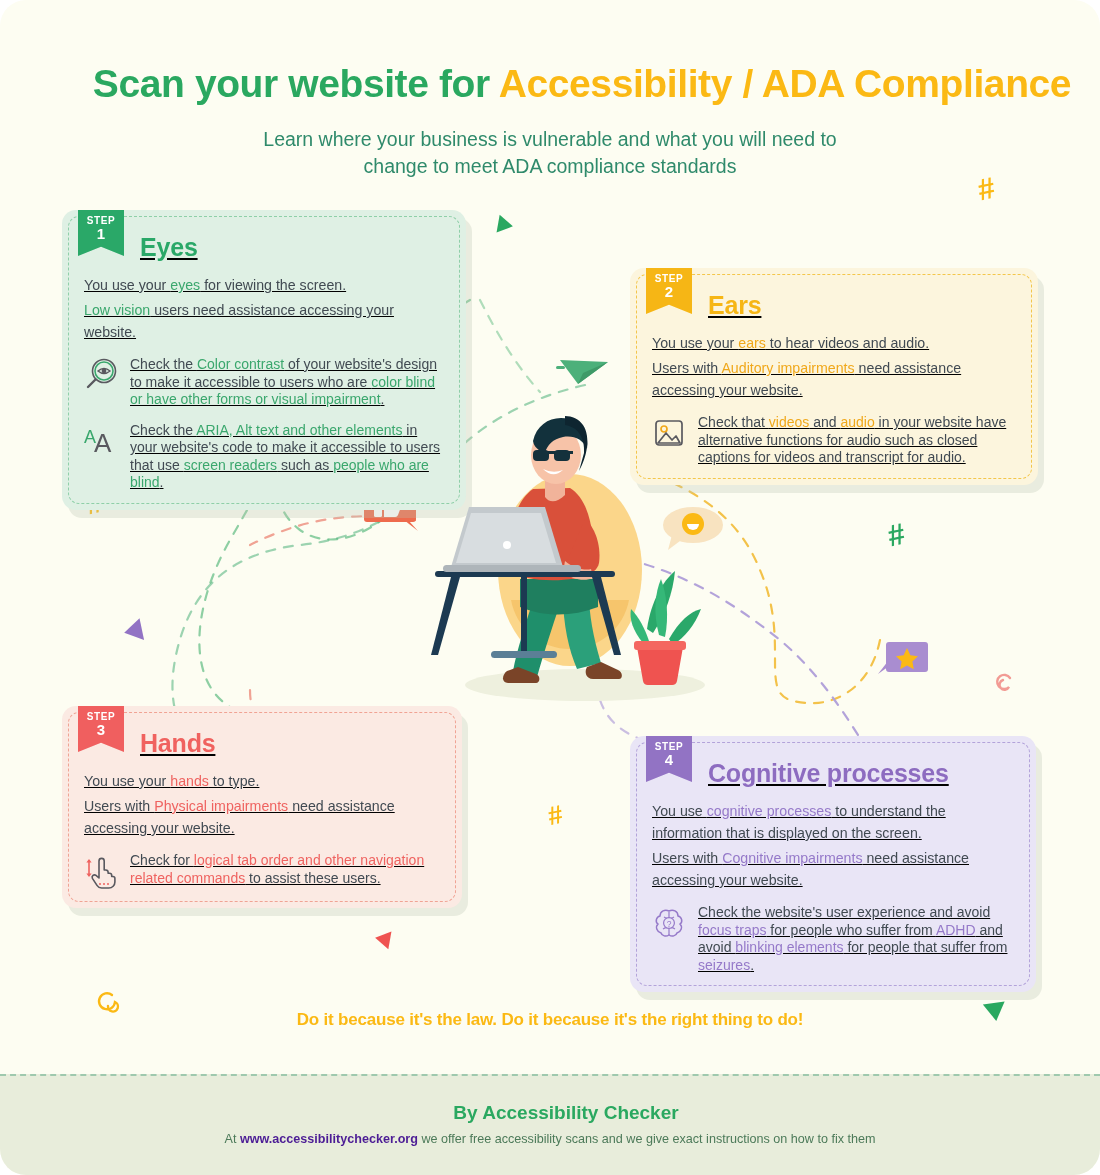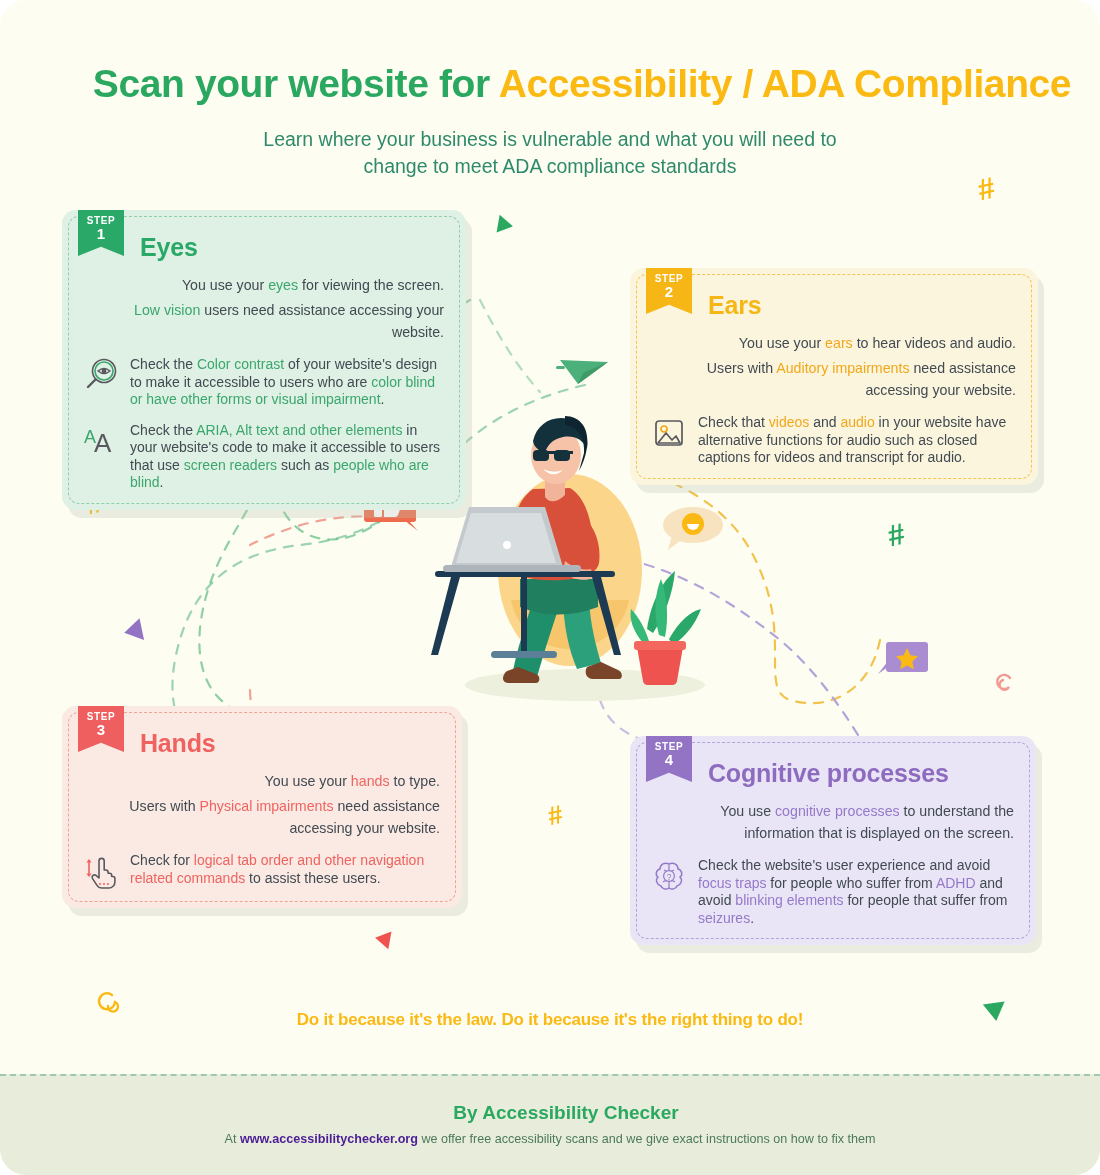--- a/index.html
+++ b/index.html
@@ -32,20 +32,21 @@
     text-align: center;
     color: #2f8a6b;
     font-size: 19.5px; line-height: 27px; font-weight: 400;
   }
 
   
   .card {
     position: absolute;
     border-radius: 14px;
     padding: 0;
+    text-decoration: underline;
   }
   .card .shadowbox {
     position: absolute; inset: 0;
     border-radius: 14px;
     z-index: 0;
   }
   .card .dashframe {
     position: absolute; left: 6px; right: 6px; top: 6px; bottom: 6px;
     border-radius: 11px;
     z-index: 1;
@@ -61,21 +62,21 @@
     clip-path: polygon(0 0, 100% 0, 100% 100%, 50% 80%, 0 100%);
   }
   .ribbon .st { display:block; font-size: 10px; font-weight: 700; letter-spacing: .6px; margin-top: 5px; }
   .ribbon .nm { display:block; font-size: 15px; font-weight: 700; line-height: 14px; margin-top: 1px; }
 
   .card-title {
     font-size: 25px; font-weight: 700; letter-spacing: -0.2px;
     margin-left: 56px; padding-top: 3px;
   }
   .lede { font-size: 14.2px; line-height: 22px; color: #414a52; margin-top: 12px; }
-  .lede p { margin-bottom: 3px; text-align: right; }
+  .lede p { margin-bottom: 3px; }
 
   .bullet { display: flex; gap: 12px; margin-top: 13px; align-items: flex-start; }
   .bullet .bicon { flex: 0 0 auto; width: 34px; height: 38px; display:flex; align-items:center; justify-content:center; }
   .bullet .btxt { font-size: 14px; line-height: 17.5px; color: #414a52; }
 
   
   .c-eyes  .shadowbox { background: #dff0e4; }
   .c-eyes  .dashframe { border: 1.6px dashed #8fcfa8; }
   .c-eyes  .ribbon { background: #2aa868; }
   .c-eyes  .card-title { color: #2aa868; }
@@ -374,20 +375,23 @@
     <div class="ribbon">
       <span class="st">STEP</span>
       <span class="nm">4</span>
     </div>
     <div class="card-inner">
       <div class="card-title">Cognitive processes</div>
       <div class="lede">
         <p>
           <span>You use </span><span class="hl-p">cognitive processes</span><span> to understand the information that is displayed on the screen.</span>
         </p>
+        <p>
+          <span>Users with </span><span class="hl-p">Cognitive impairments</span><span> need assistance accessing your website.</span>
+        </p>
       </div>
       <div class="bullet">
         <div class="bicon">
           <svg width="30" height="30" viewBox="0 0 30 30">
             <path d="M15 3 c-4 -2 -9 0 -9 5 c-4 1 -5 6 -2 8 c-3 3 -1 8 3 9 c1 3 5 4 8 2 c3 2 7 1 8 -2 c4 -1 6 -6 3 -9 c3 -2 2 -7 -2 -8 c0 -5 -5 -7 -9 -5 z" fill="none" stroke="#9579c9" stroke-width="1.5"></path>
             <path d="M15 4 v23" stroke="#9579c9" stroke-width="1.2"></path>
             <path d="M10 9 q3 2 5 1 M20 9 q-3 2 -5 1 M9 21 q3 -2 6 -1 M21 21 q-3 -2 -6 -1" stroke="#9579c9" stroke-width="1.1" fill="none"></path>
             <circle cx="15" cy="15" r="5.4" fill="#e9e5f6" stroke="#9579c9" stroke-width="1.2"></circle>
             <text x="15" y="19" text-anchor="middle" font-family="Liberation Sans, sans-serif" font-size="8.5" fill="#9579c9">?</text>
           </svg>

